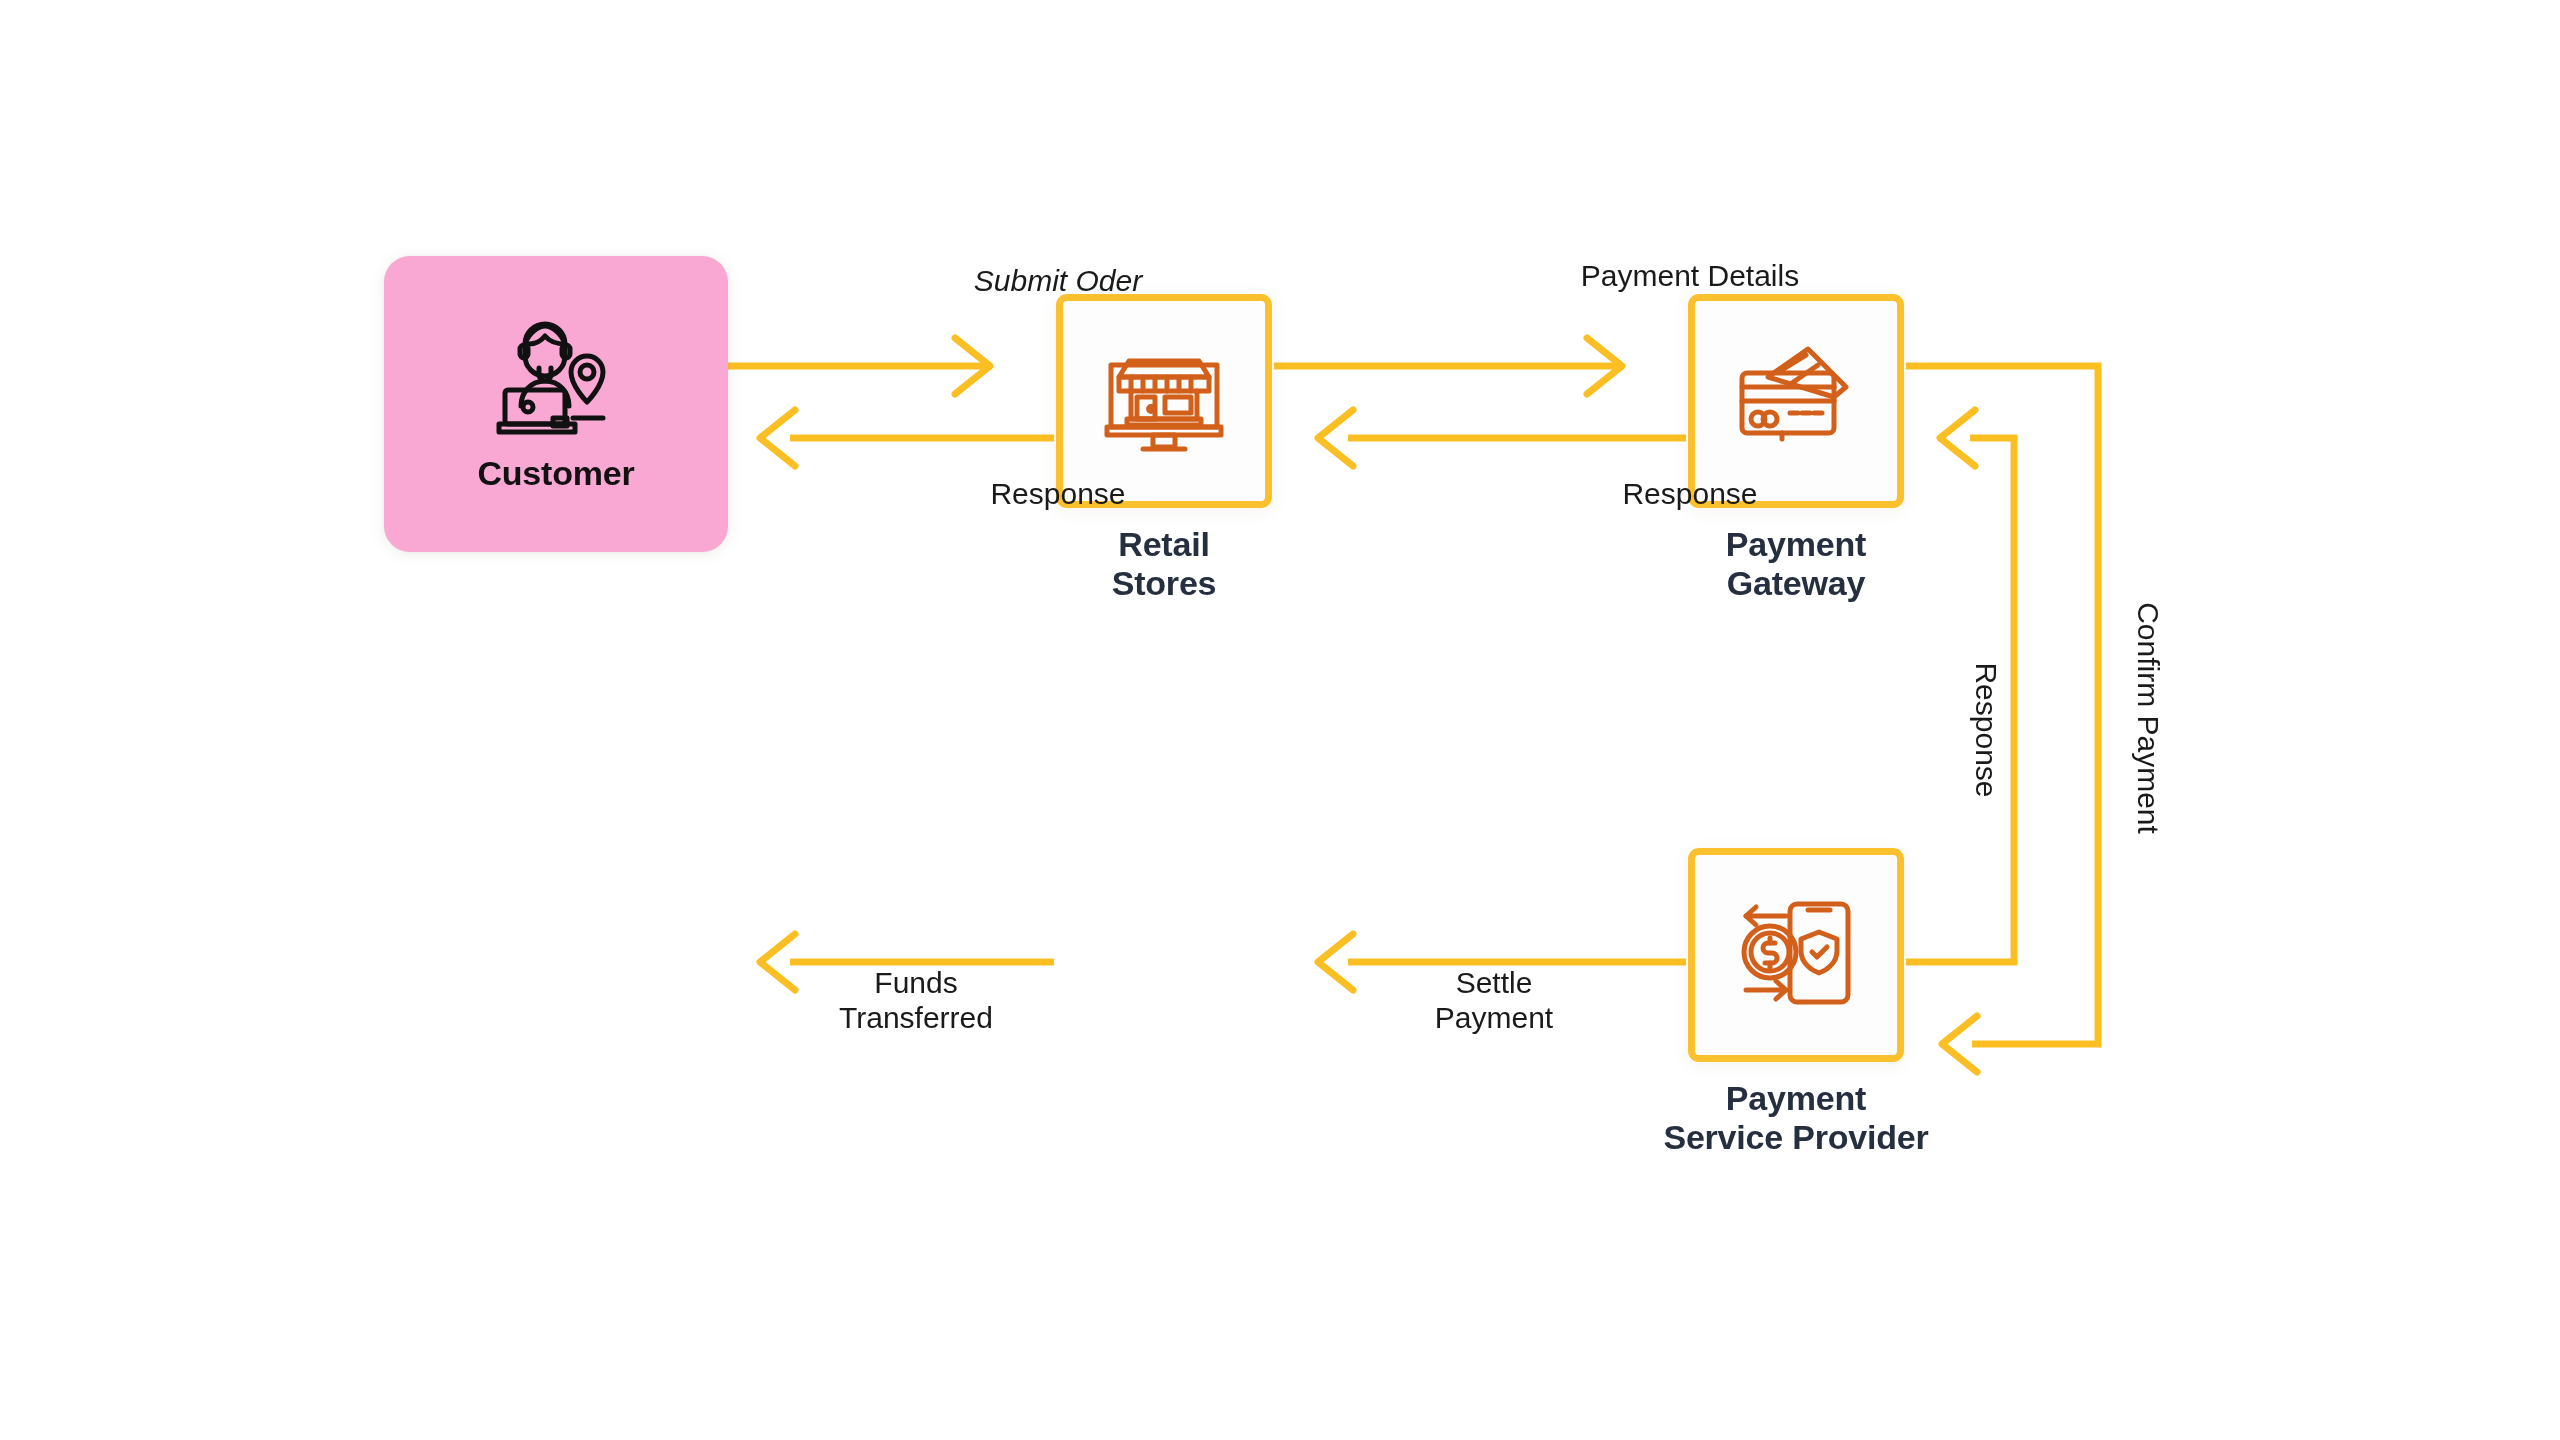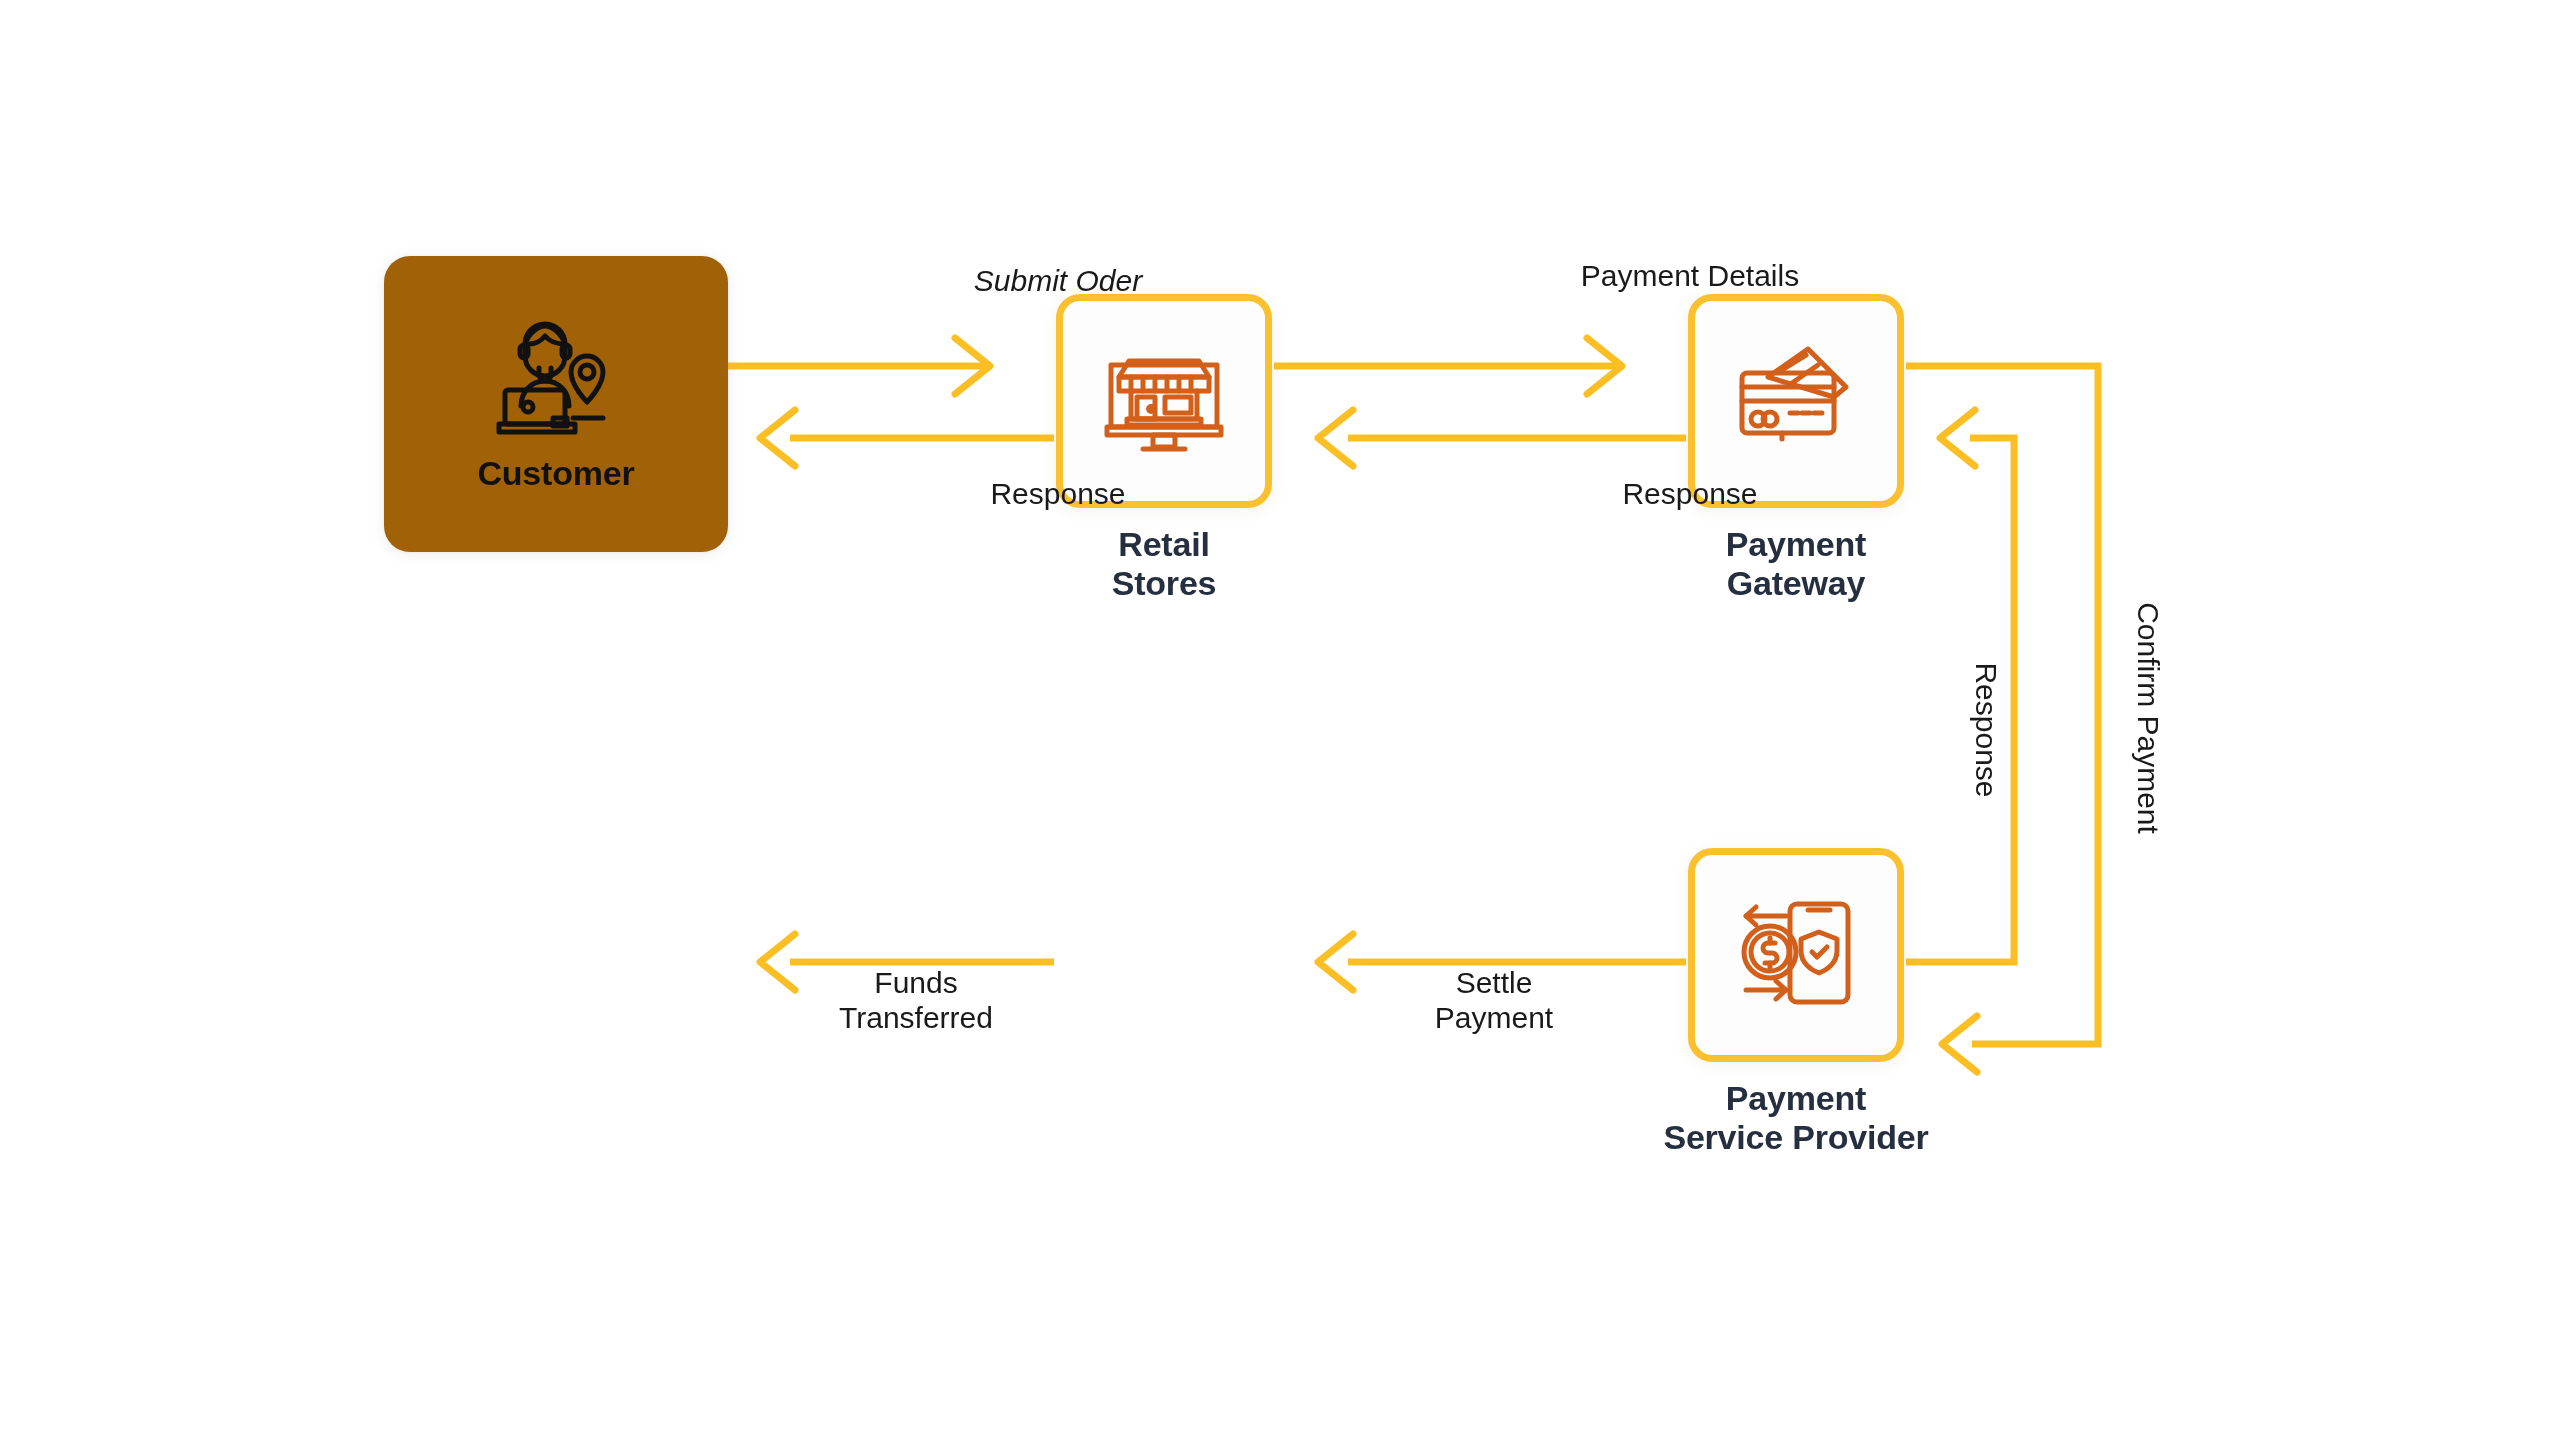--- a/index.html
+++ b/index.html
@@ -30,21 +30,21 @@
   }
   .node-card {
     position: absolute;
     box-sizing: border-box;
     display: flex;
     align-items: center;
     justify-content: center;
   }
   
   .card-plain {
-    background: #a16207;
+    background: #f9a8d4;
     border-radius: 26px;
     box-shadow: 0 2px 14px rgba(120, 110, 90, 0.13),
                 0 0 2px rgba(120, 110, 90, 0.10);
   }
   .card-plain .node-label {
     position: static;
     transform: none;
   }
   .card-plain-inner {
     display: flex;
@@ -52,21 +52,21 @@
     align-items: center;
     justify-content: center;
     width: 100%;
     height: 100%;
     gap: 6px;
   }
   
   .card-bordered {
     background: #fdfdfd;
     border: 7px solid #fbc02d;
-    border-radius: 24px;
+    border-radius: 11px;
     box-shadow: 0 3px 16px rgba(150, 140, 110, 0.10);
   }
 
   .node-label {
     position: absolute;
     left: 50%;
     transform: translateX(-50%);
     text-align: center;
     color: #252f3f;
     font-weight: bold;

